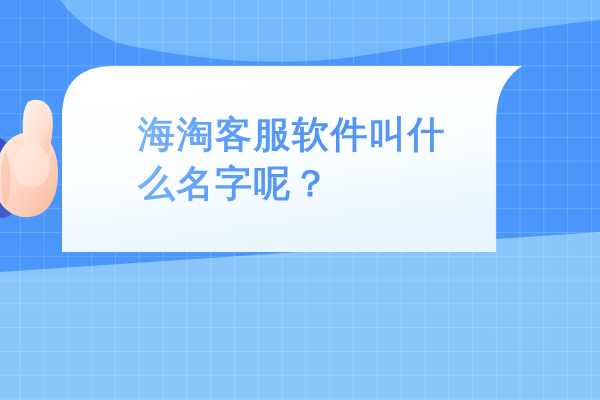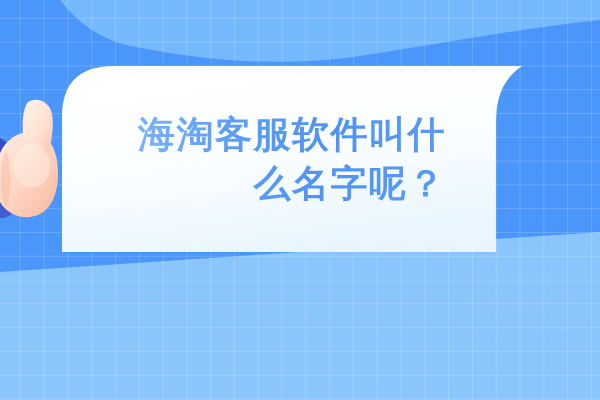--- a/index.html
+++ b/index.html
@@ -80,21 +80,21 @@
     box-sizing: border-box;
     padding: 0 14px 0 14px;
   }
 
   .headline {
     font-family: "Liberation Sans", "DejaVu Sans", sans-serif;
     font-weight: bold;
     font-size: 37px;
     line-height: 49px;
     letter-spacing: 1.5px;
-    text-align: right;
+    text-align: left;
     margin: 0;
     background: linear-gradient(100deg, #7ab4fa 0%, #5e9ef7 28%, #4f93f5 60%, #5a9bf6 100%);
     -webkit-background-clip: text;
     background-clip: text;
     color: transparent;
     -webkit-text-fill-color: transparent;
     white-space: pre-line;
   }
 
   

